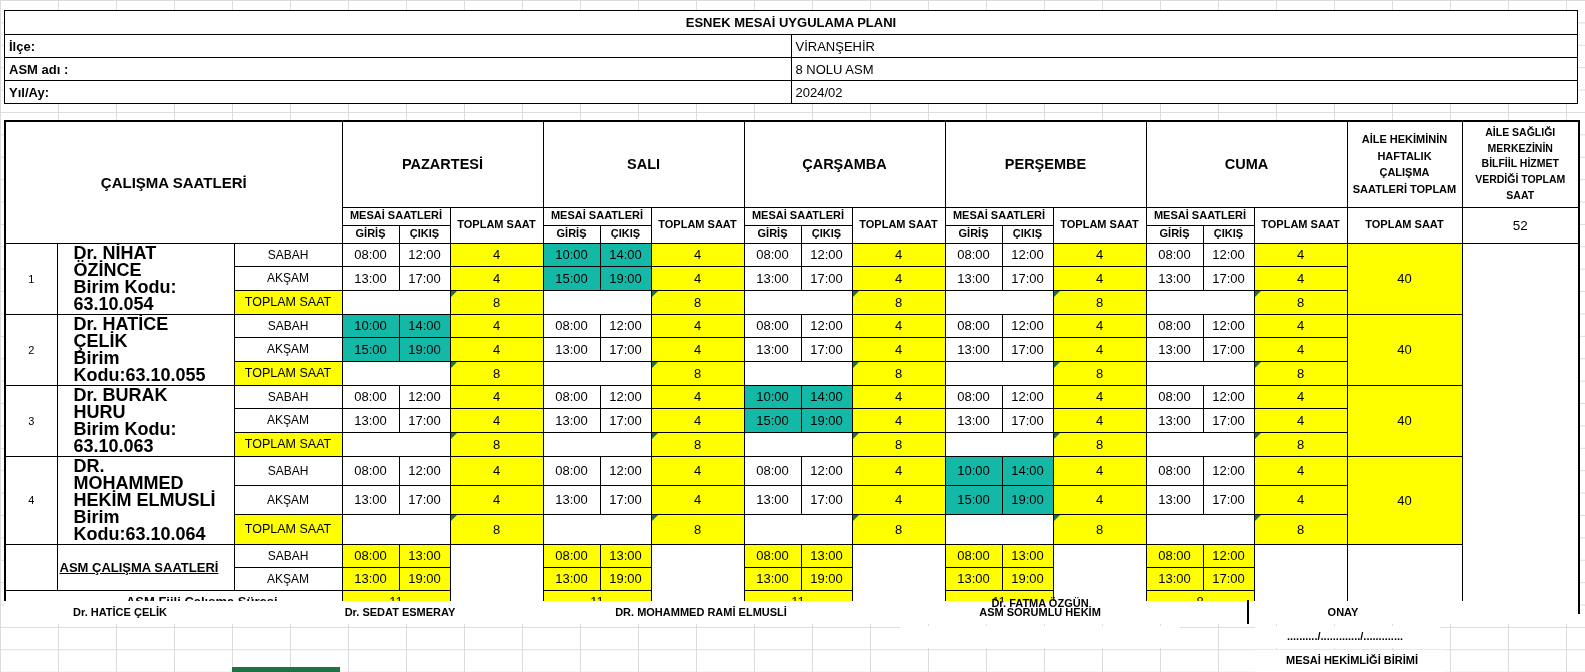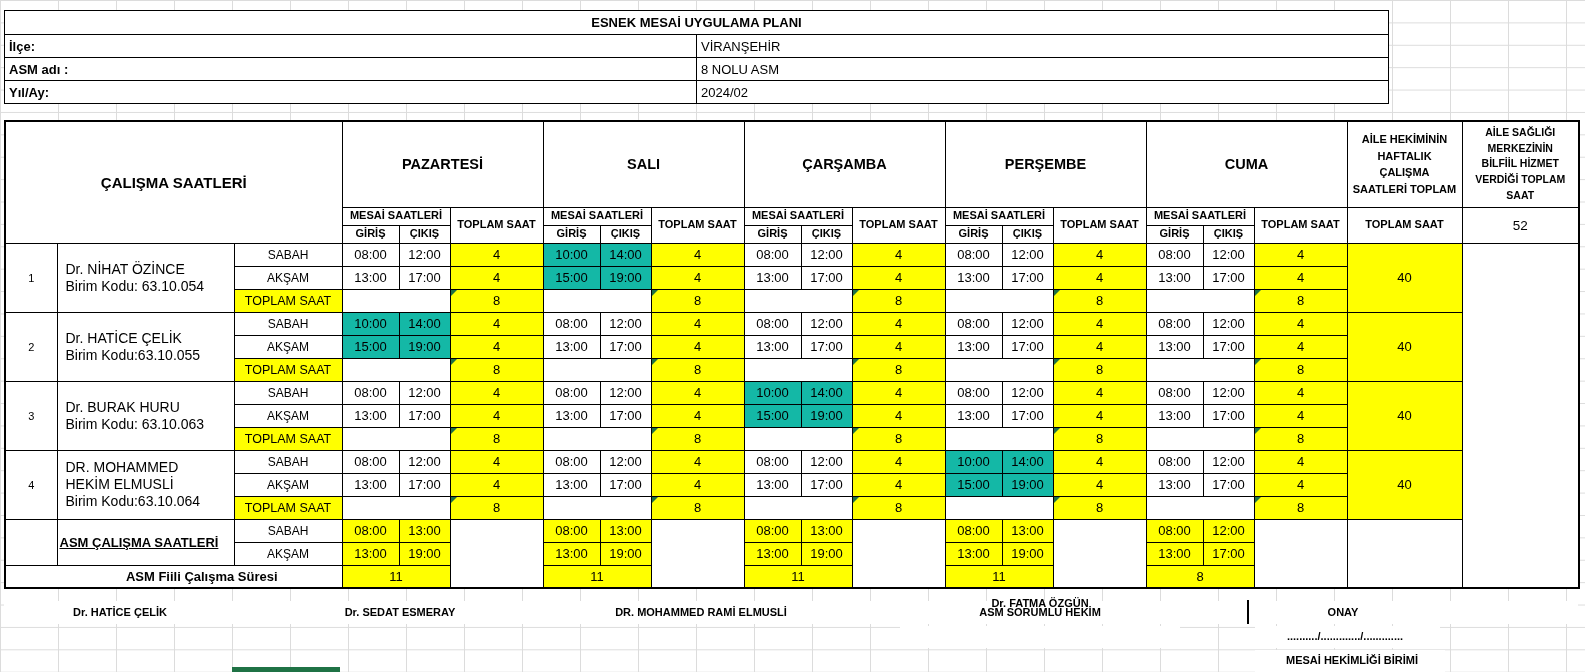--- a/index.html
+++ b/index.html
@@ -9,41 +9,41 @@
     font-family:"Liberation Sans",sans-serif;
     background-color:#ffffff;
     background-image:
       linear-gradient(to right,#dcdcdc 1px,transparent 1px),
       linear-gradient(to bottom,#dcdcdc 1px,transparent 1px);
     background-size:58px 22.4px;
     overflow:hidden;
     color:#000;
   }
   
-  .info-block{position:absolute;left:4px;top:10px;width:1385px;border-collapse:collapse;background:#fff;table-layout:fixed;}
+  .info-block{position:absolute;left:4px;top:10px;width:1574px;border-collapse:collapse;background:#fff;table-layout:fixed;}
   .info-block td{border:1.5px solid #000;padding:0 4px;height:22px;font-size:13px;background:#fff;}
   .info-block td.title-cell{height:23px;text-align:center;font-weight:bold;}
   .info-block td.lbl{font-weight:bold;width:171px;}
   .info-block td.val{font-weight:normal;}
   
   .sched{position:absolute;left:4px;top:120px;border-collapse:collapse;background:#fff;table-layout:fixed;}
   .sched th,.sched td{border:1px solid #000;padding:0;text-align:center;vertical-align:middle;overflow:hidden;background:#fff;}
   .sched{border:2px solid #000;}
   .sched tr.hr1{height:86px;}
   .sched tr.hr2{height:18px;}
   .sched tr.hr3{height:18px;}
   .sched tbody tr{height:23px;}
   .sched th.corner{font-size:15px;font-weight:bold;}
   .sched th.day{font-size:14.5px;font-weight:bold;}
   .sched th.sub{font-size:11px;font-weight:bold;line-height:1.05;}
   .sched th.weekly-h{font-size:11px;font-weight:bold;line-height:1.5;padding:0 4px;}
   .sched th.bilfiil-h{font-size:10.5px;font-weight:bold;line-height:1.5;padding:0 6px;}
   .sched td.bilfiil-val{font-size:13.5px;}
   .sched td.num{font-size:11px;}
-  .sched td.name{text-align:left;padding:1px 8px;font-weight:normal;font-size:14px;line-height:17px;}
+  .sched td.name{text-align:left;padding:1px 16px;font-weight:bold;font-size:18px;line-height:17px;}
   .sched td.shift{font-size:12px;}
   .sched td.time{font-size:13px;}
   .sched td.time.shifted{background:#14b8a6;}
   .sched td.val{font-size:13px;}
   .sched td.week{font-size:13px;}
   .sched td.yellow{background:#FFFF00;}
   .sched td.tlabel{font-size:12.5px;background:#FFFF00;}
   .sched td.asm-title{font-weight:bold;font-size:13px;text-align:left;padding:0 2px;text-decoration:underline;}
   .sched td.fiili-label{font-weight:bold;font-size:13px;text-align:center;padding-left:56px;}
   .sched td.rel{position:relative;}

